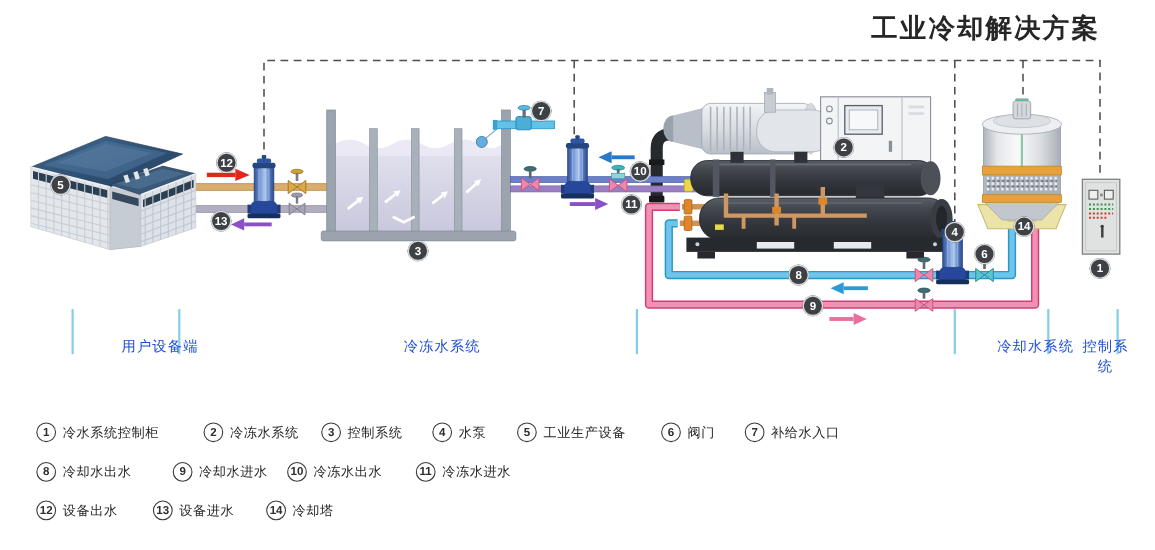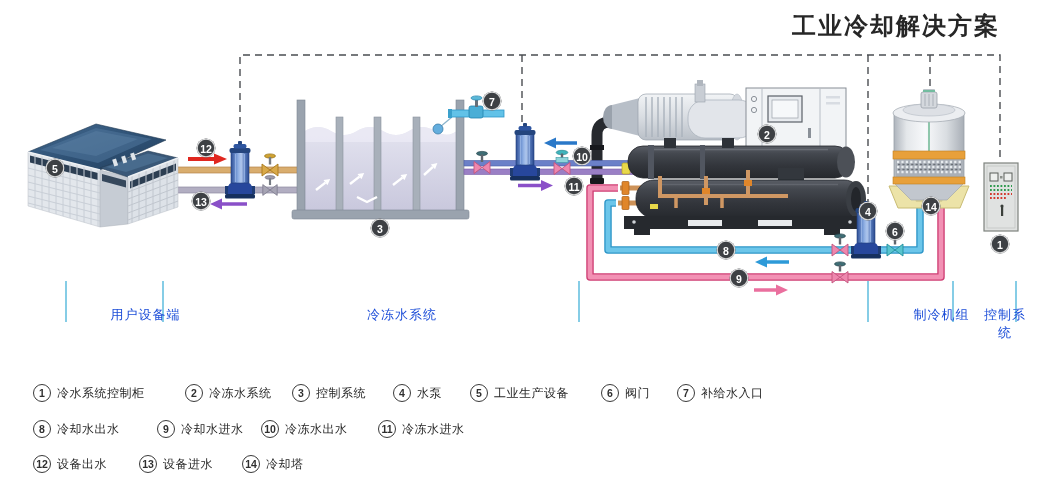--- a/index.html
+++ b/index.html
@@ -392,21 +392,21 @@
 
 <div class="sdiv" style="left:65px"></div>
 <div class="sdiv" style="left:162px"></div>
 <div class="sdiv" style="left:578px"></div>
 <div class="sdiv" style="left:867px"></div>
 <div class="sdiv" style="left:952px"></div>
 <div class="sdiv" style="left:1015px"></div>
 
 <div class="slabel" style="left:65px;width:97px">用户设备端</div>
 <div class="slabel" style="left:162px;width:416px">冷冻水系统</div>
-<div class="slabel" style="left:867px;width:85px">制冷机组</div>
+<div class="slabel" style="left:867px;width:85px">冷却水系统</div>
 <div class="slabel" style="left:952px;width:42px">控制系统</div>
 
 <div class="lg" style="left:33px;top:384px">
       <span class="lgnum">1</span>
       <span class="lgtxt">冷水系统控制柜</span>
     </div>
 <div class="lg" style="left:185px;top:384px">
       <span class="lgnum">2</span>
       <span class="lgtxt">冷冻水系统</span>
     </div>

